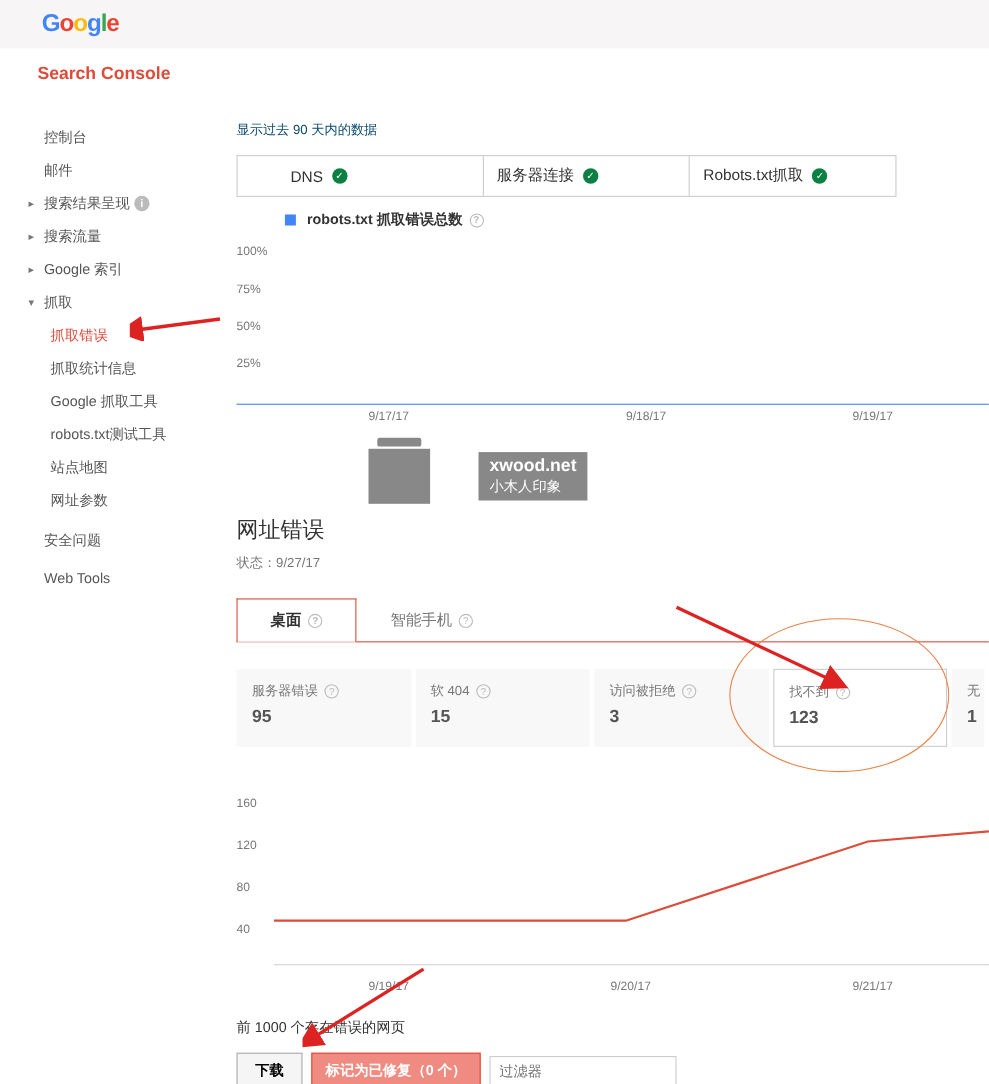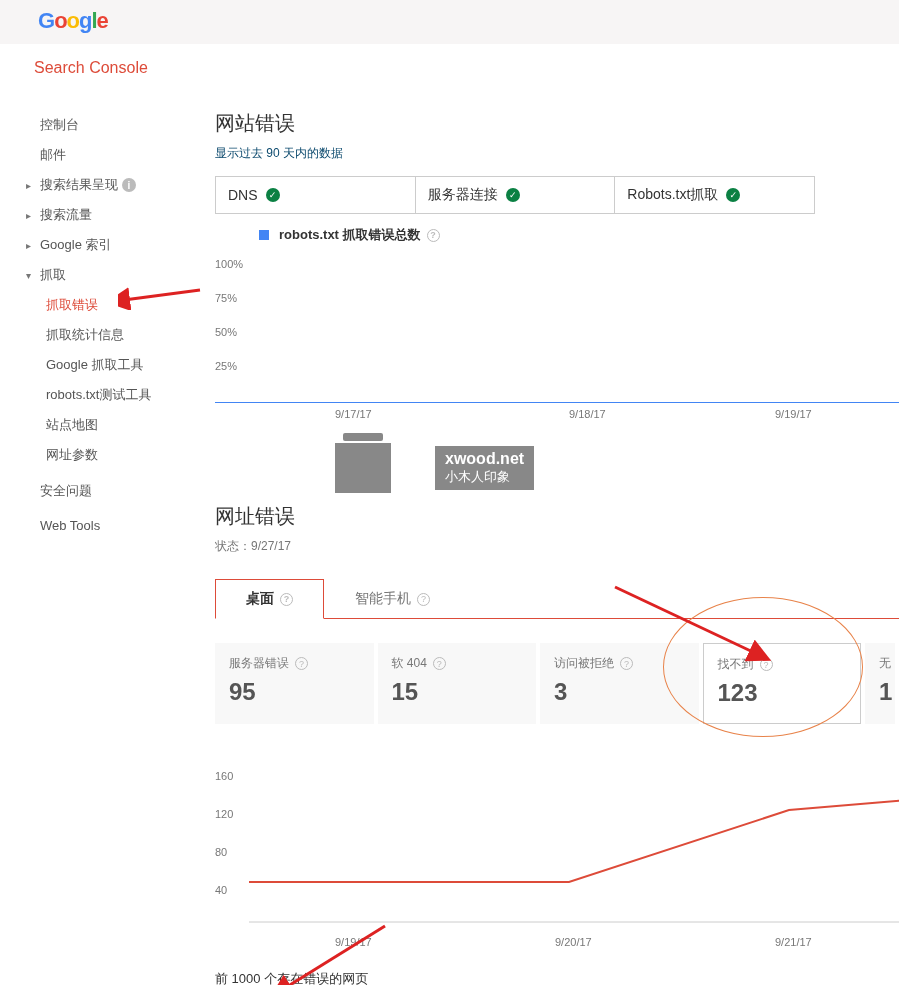--- a/index.html
+++ b/index.html
@@ -1,33 +1,33 @@
 <!DOCTYPE html>
 <html><head>
 <meta charset="utf-8">
 <style>
 * { margin: 0; padding: 0; box-sizing: border-box; }
 body { font-family: Arial, "Microsoft YaHei", sans-serif; font-size: 13px; color: #333; background: #fff; width: 899px; }
 .header-bar { background: #f7f5f5; height: 44px; padding: 8px 0 0 38px; }
 .google-logo { font-size: 22px; font-weight: bold; letter-spacing: -1px; }
 .g1 { color: #4285F4; } .g2 { color: #EA4335; } .g3 { color: #FBBC05; } .g4 { color: #4285F4; } .g5 { color: #34A853; } .g6 { color: #EA4335; }
-.console-bar { height: 48px; padding: 15px 0 0 34px; border-bottom: 1px solid transparent; }
+.console-bar { height: 48px; padding: 15px 0 0 34px; border-bottom: 1px solid transparent; font-weight: bold; }
 .console-title { color: #DD4B39; font-size: 16px; }
 .main-layout { display: flex; }
 .sidebar { width: 205px; padding: 18px 0 0 26px; font-size: 13px; color: #555; }
 .sidebar .item { padding: 6px 0; display: flex; align-items: center; cursor: pointer; }
 .sidebar .item.sub { padding-left: 20px; }
 .sidebar .expander { width: 10px; display: inline-block; margin-right: 4px; color: #777; font-size: 10px; }
 .sidebar .active { color: #DD4B39; font-weight: normal; position: relative; }
 .info-icon { display: inline-flex; width: 14px; height: 14px; border-radius: 50%; background: #bbb; color: #fff; font-size: 10px; align-items: center; justify-content: center; margin-left: 4px; font-weight: bold; }
 .arrow-red { position: absolute; left: 92px; top: -4px; }
 .content { flex: 1; padding: 18px 0 0 10px; overflow: hidden; }
 .section-title { font-size: 20px; color: #333; margin-bottom: 8px; }
 .section-sub { font-size: 12px; color: #0c4a6e; margin-bottom: 14px; }
-.tabs3 { display: flex; border: 1px solid #ccc; width: 600px; margin-bottom: 12px; }
+.tabs3 { display: flex; border: 1px solid #ccc; width: 600px; margin-bottom: 12px; padding-left: 36px; }
 .tabs3 .t { flex: 1; padding: 9px 12px; border-right: 1px solid #ccc; display: flex; align-items: center; cursor: pointer; font-size: 14px; }
 .tabs3 .t:last-child { border-right: none; }
 .check-icon { width: 14px; height: 14px; border-radius: 50%; background: #0b8043; display: inline-flex; align-items: center; justify-content: center; color: #fff; font-size: 9px; margin-left: 8px; }
 .chart-legend { font-size: 13px; font-weight: bold; margin-bottom: 14px; display: flex; align-items: center; padding-left: 44px; }
 .legend-square { width: 10px; height: 10px; background: #4285F4; display: inline-block; margin-right: 10px; }
 .help-icon { display: inline-flex; width: 13px; height: 13px; border-radius: 50%; border: 1px solid #bbb; color: #bbb; font-size: 9px; align-items: center; justify-content: center; margin-left: 6px; }
 .chart1 { height: 145px; position: relative; margin-bottom: 10px; border-bottom: 1px solid #4285F4; }
 .chart1 .ytick { position: absolute; left: 0; font-size: 11px; color: #777; }
 .chart1 .xtick { position: absolute; bottom: -18px; font-size: 11px; color: #777; }
 .watermark { display: flex; align-items: center; margin: 40px 0 10px 120px; gap: 36px; }
@@ -37,21 +37,21 @@
 .wm-text .line1 { font-size: 16px; font-weight: bold; }
 .wm-text .line2 { font-size: 13px; }
 .status-line { font-size: 12px; color: #777; margin-bottom: 24px; }
 .tabs2 { display: flex; border-bottom: 1px solid #dd4b39; margin-bottom: 24px; }
 .tabs2 .t { padding: 10px 30px; border: 1px solid transparent; border-bottom: none; cursor: pointer; font-size: 14px; color: #777; display: flex; align-items: center; }
 .tabs2 .t.active { border-color: #dd4b39; border-bottom: 1px solid #fff; margin-bottom: -1px; color: #333; font-weight: bold; }
 .error-cards { display: flex; gap: 0; margin-bottom: 30px; position: relative; }
 .error-card { width: 163px; padding: 12px 14px 16px 14px; background: #f8f8f8; margin-right: 4px; cursor: pointer; }
 .error-card.highlight { background: #fff; border: 1px solid #ccc; }
 .error-card .label { font-size: 12px; color: #777; display: flex; align-items: center; margin-bottom: 6px; }
-.error-card .value { font-size: 24px; font-weight: bold; color: #555; }
+.error-card .value { font-size: 16px; font-weight: bold; color: #555; }
 .ellipse-annotation { position: absolute; border: 1px solid #e8834a; border-radius: 50%; pointer-events: none; }
 .chart2 { height: 160px; position: relative; margin-bottom: 30px; margin-top: 46px; }
 .chart2 .ytick { position: absolute; left: 0; font-size: 11px; color: #777; }
 .chart2 .xtick { position: absolute; bottom: -18px; font-size: 11px; color: #777; }
 .chart2 svg { position: absolute; left: 34px; top: 0; }
 .footer-area { position: relative; margin-top: 40px; }
 .footer-title { font-size: 13px; margin-bottom: 14px; }
 .footer-controls { display: flex; align-items: center; gap: 8px; }
 .btn-download { background: #f5f5f5; border: 1px solid #aaa; padding: 6px 16px; font-size: 13px; font-weight: bold; cursor: pointer; }
 .btn-mark { background: #ef8b80; color: #fff; border: 1px solid #dd4b39; padding: 6px 12px; font-size: 13px; font-weight: bold; cursor: pointer; }
@@ -130,21 +130,20 @@
         <span>安全问题</span>
       </div>
   <div class="item" style="margin-top:6px">
         <span class="expander"></span>
         <span>Web Tools</span>
       </div>
 </div>
 
 <div class="content">
 
-  <div class="section-title">网站错误</div>
   <div class="section-sub">显示过去 90 天内的数据</div>
 
   <div class="tabs3">
     <div class="t">
           <span>DNS</span>
           <span class="check-icon">✓</span>
         </div>
     <div class="t">
           <span>服务器连接</span>
           <span class="check-icon">✓</span>

